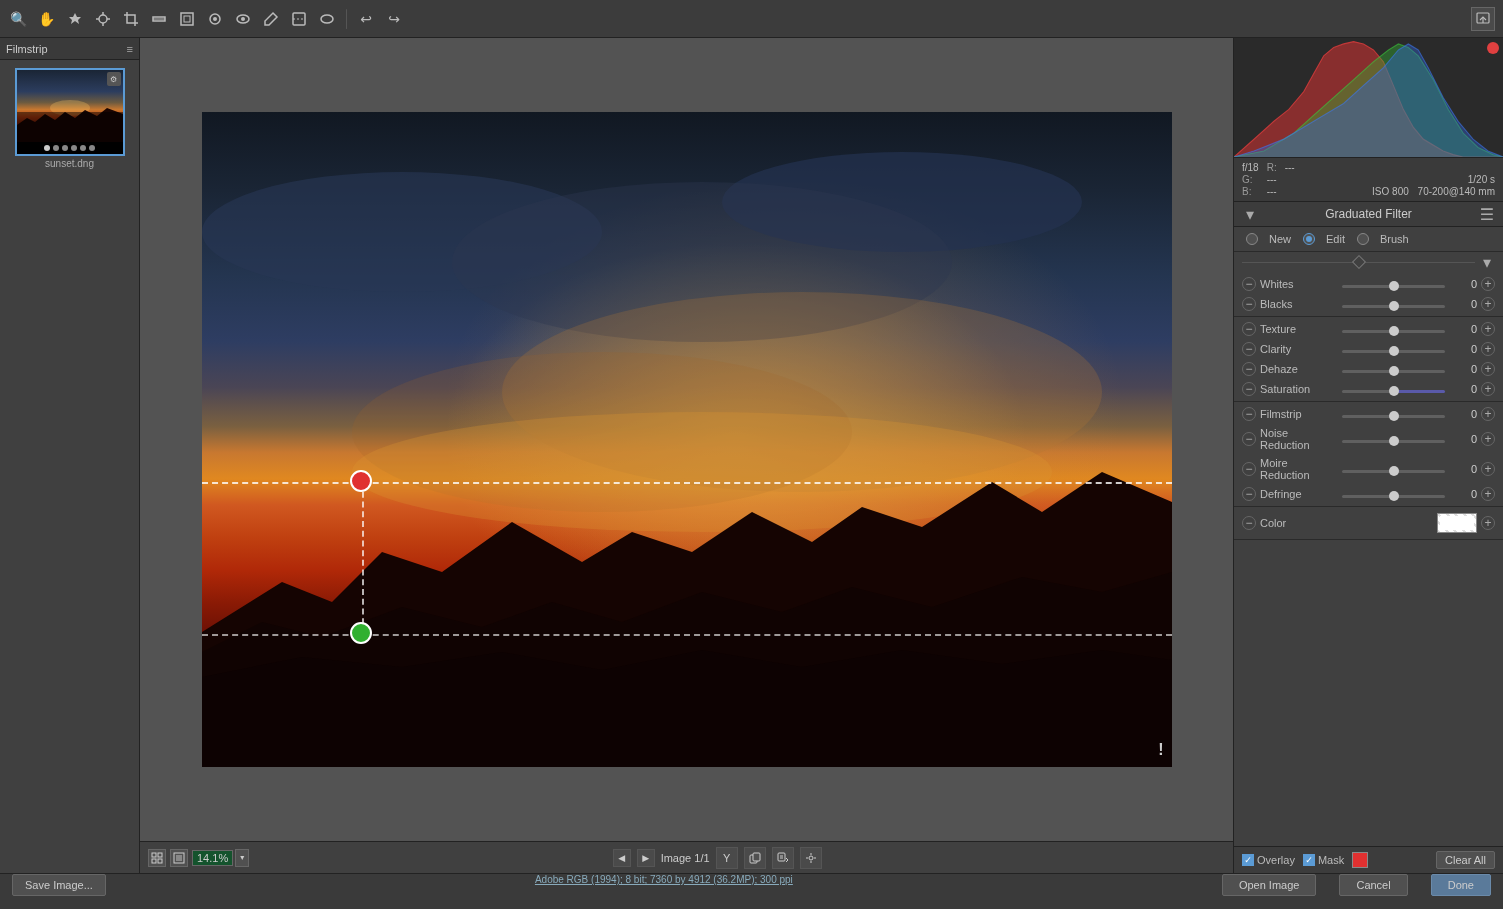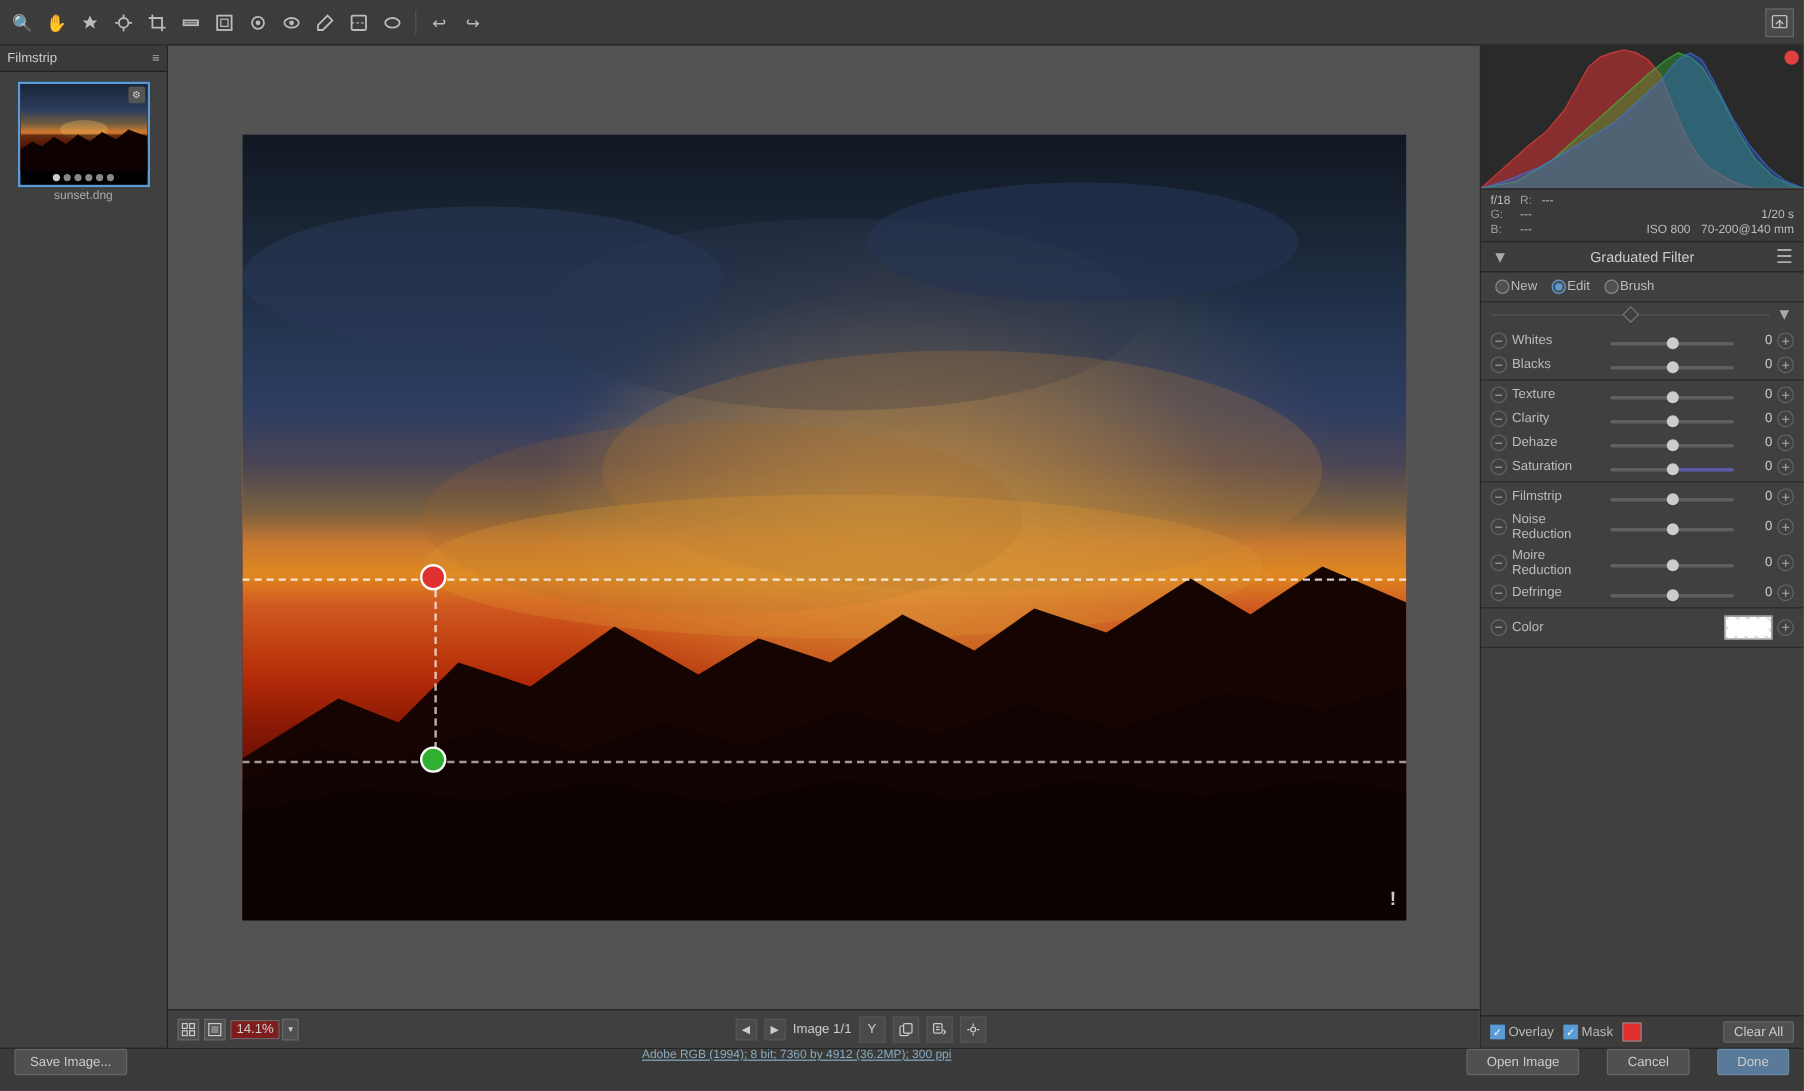--- a/index.html
+++ b/index.html
@@ -307,21 +307,21 @@
       justify-content: center;
       font-size: 10px;
       cursor: pointer;
     }
     .zoom-display {
       display: flex;
       align-items: center;
       gap: 2px;
     }
     .zoom-value {
-      background: #7f1d1d;
+      background: #14532d;
       border: 1px solid #666;
       color: #ccc;
       padding: 1px 4px;
       font-size: 11px;
       min-width: 36px;
       text-align: right;
     }
     .zoom-arrow {
       width: 14px;
       height: 18px;
@@ -453,21 +453,21 @@
     .mode-row {
       display: flex;
       align-items: center;
       gap: 12px;
       padding: 6px 12px;
       border-bottom: 1px solid #2a2a2a;
     }
     .radio-label {
       display: flex;
       align-items: center;
-      gap: 1px;
+      gap: 11px;
       font-size: 11px;
       color: #bbb;
       cursor: pointer;
     }
     .radio-btn {
       width: 12px;
       height: 12px;
       border-radius: 50%;
       border: 1px solid #888;
       background: #505050;

